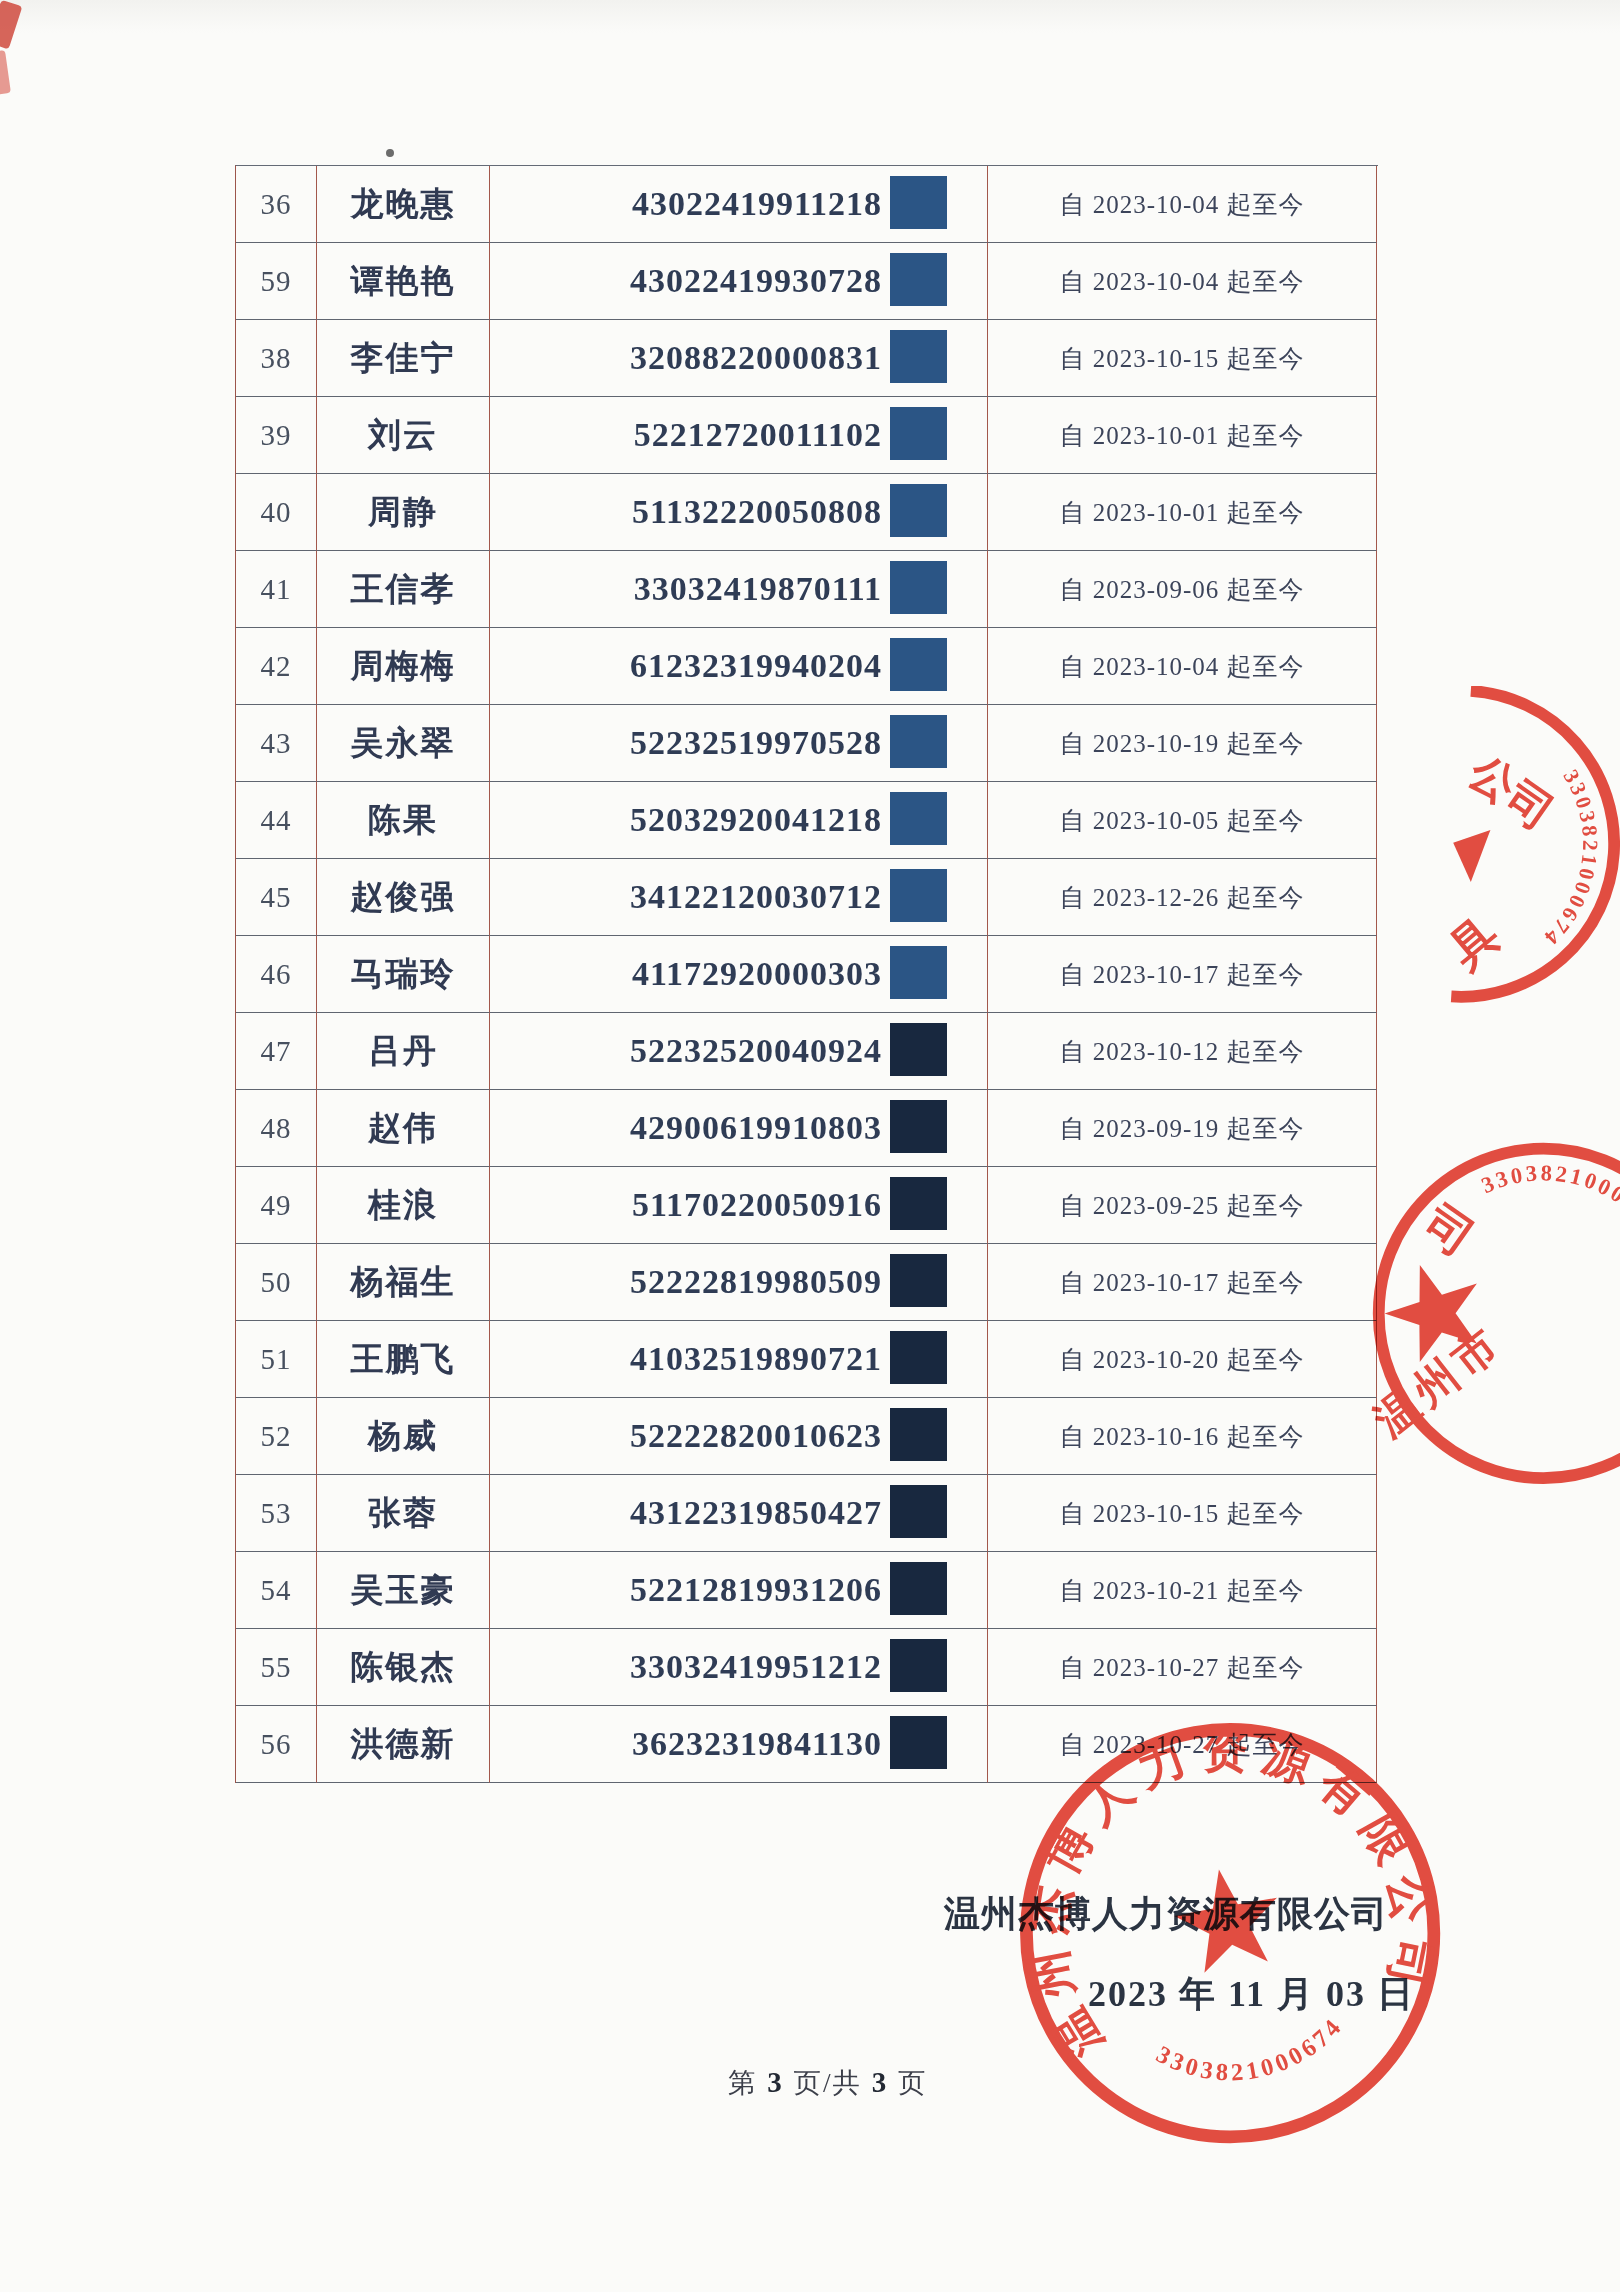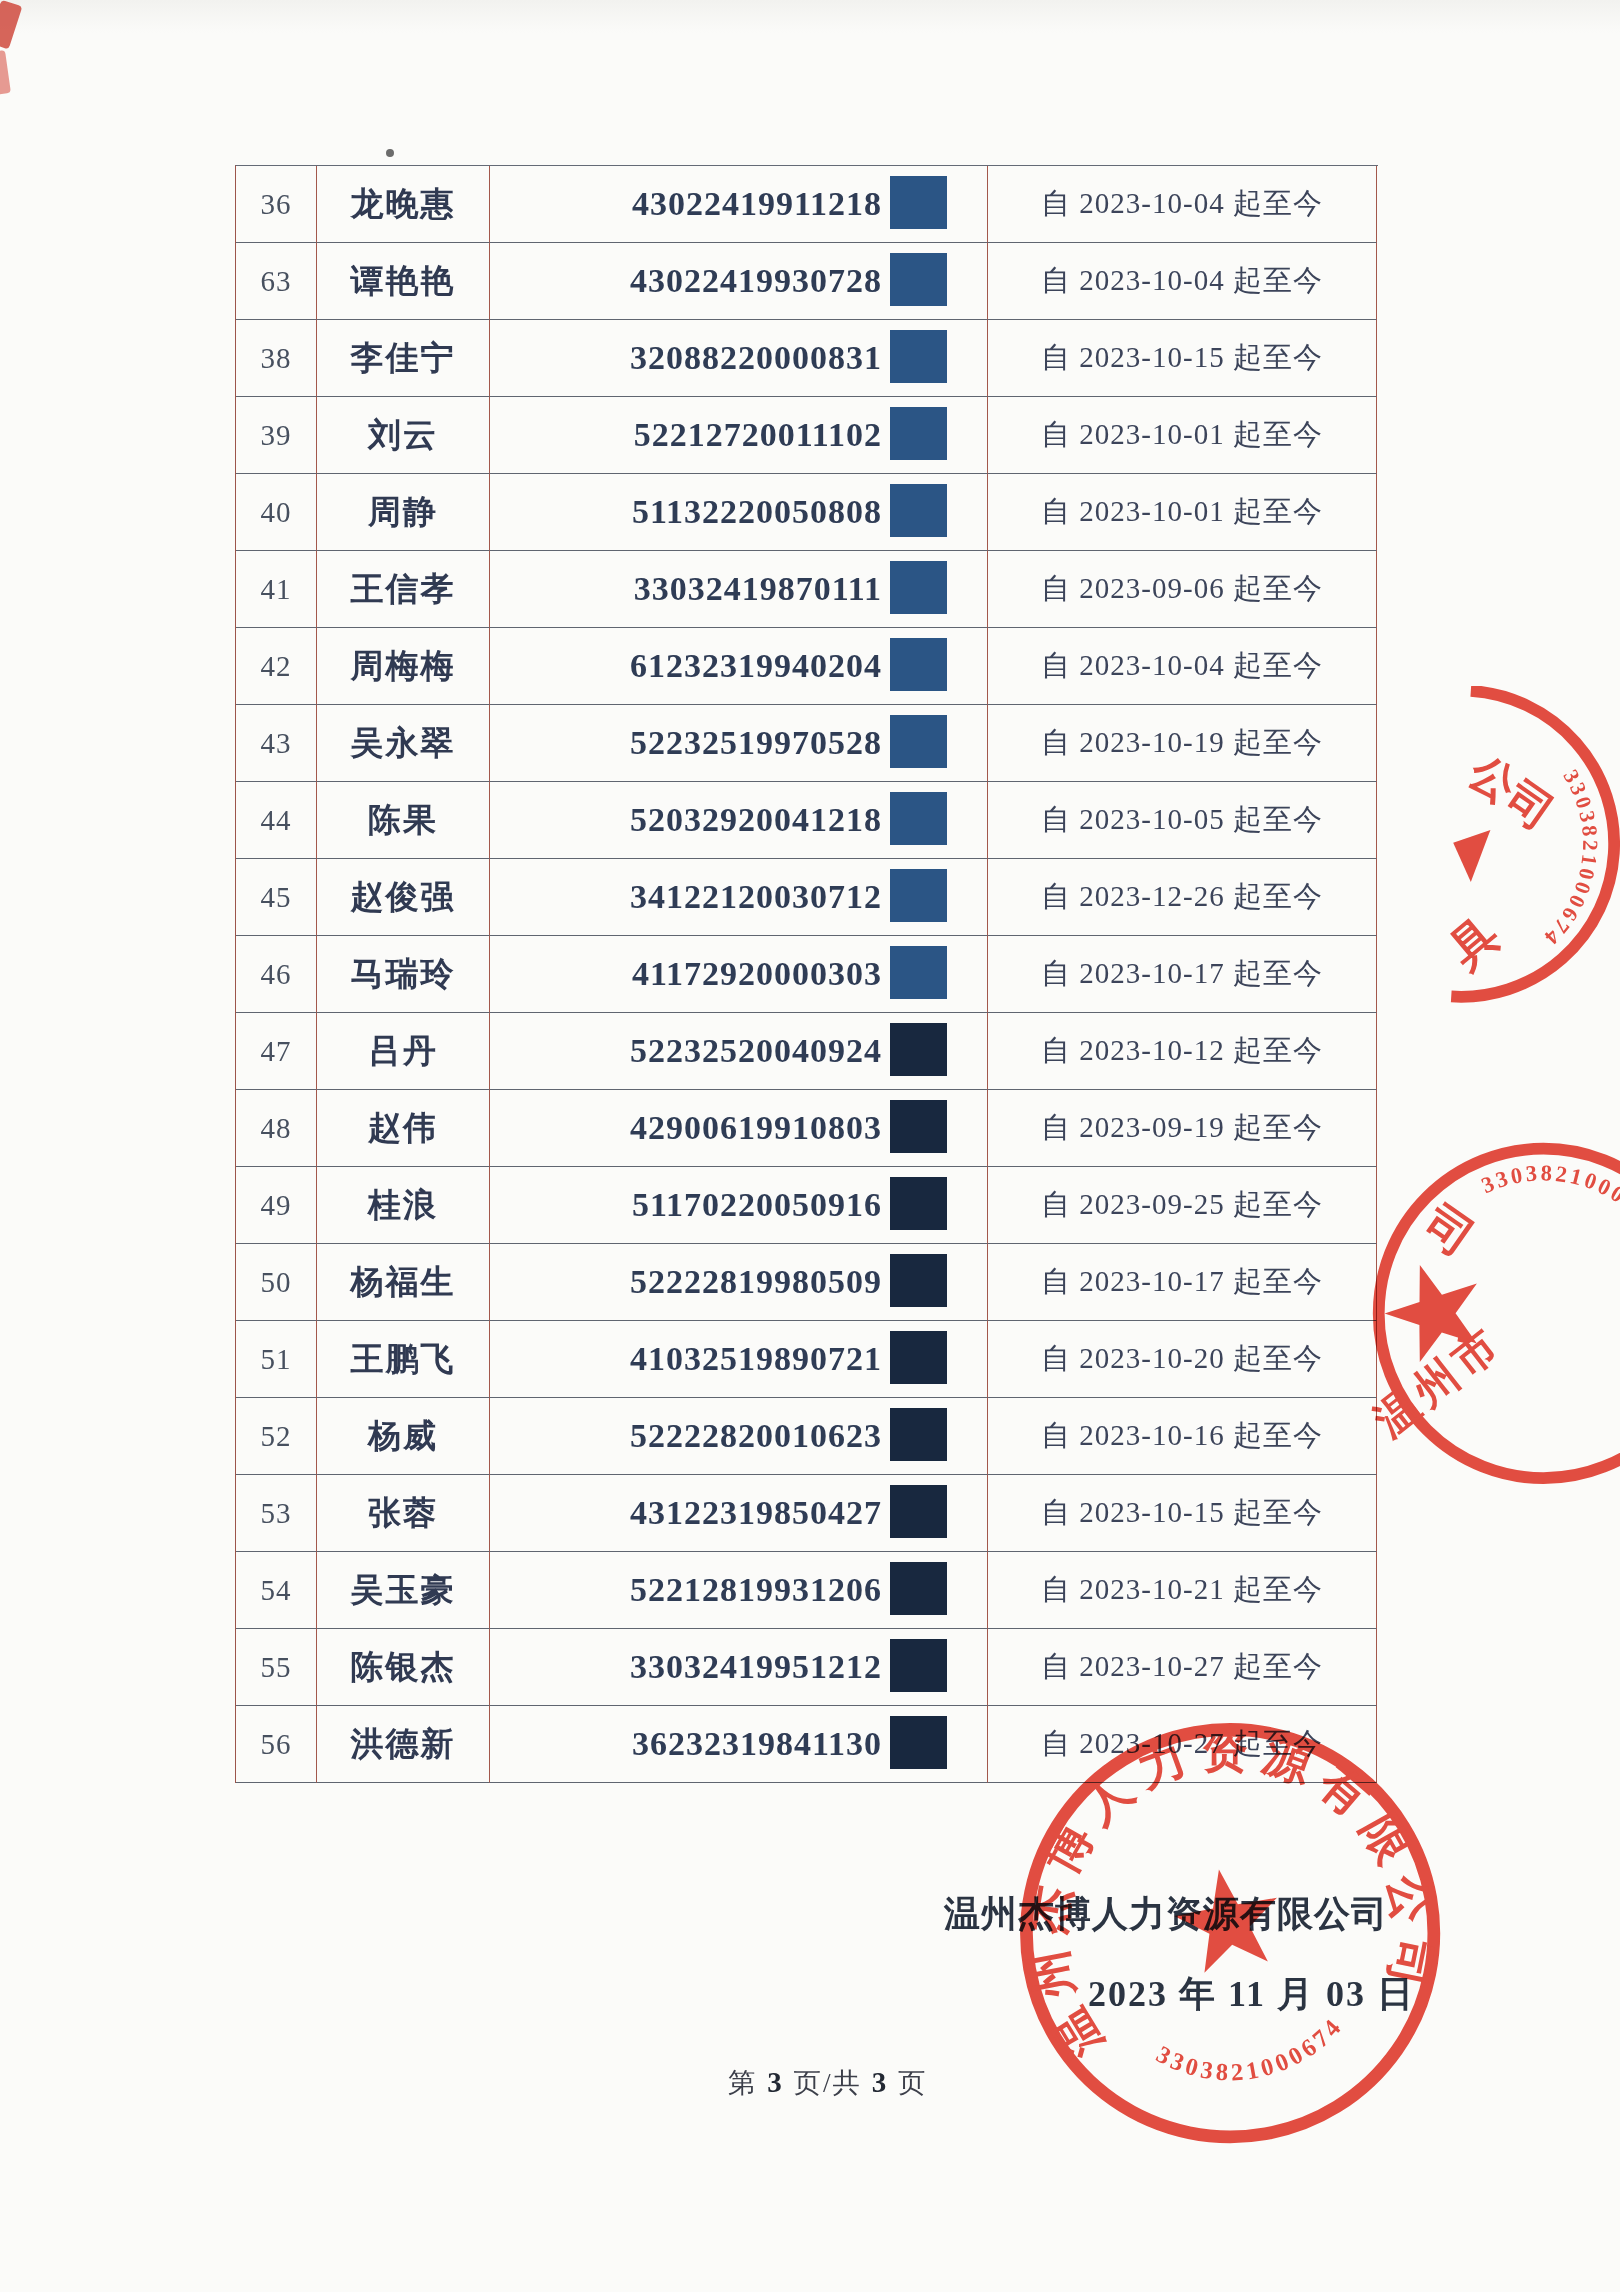--- a/index.html
+++ b/index.html
@@ -35,21 +35,21 @@
   .c-no span{font-size:29px;color:#47505f;letter-spacing:1px;}
   .c-name span{font-size:33px;font-weight:600;color:#303a52;letter-spacing:2px;}
   .c-id{justify-content:flex-end;padding-right:40px;gap:8px;}
   .c-id .idnum{font-size:34px;font-weight:700;color:#2f3c55;letter-spacing:1px;}
   .redact{
     display:inline-block;width:57px;height:53px;
     background:#2b5585;
     transform:translateY(-2px);
   }
   .c-id:nth-child(n+45) .redact{background:#18283f;}
-  .c-period span{font-size:29px;color:#3c445a;letter-spacing:1px;}
+  .c-period span{font-size:25px;color:#3c445a;letter-spacing:1px;}
   
   .company-line{
     position:absolute;left:944px;top:1890px;
     font-size:36px;color:#2b3442;letter-spacing:1px;font-weight:600;
   }
   .date-line{
     position:absolute;left:1088px;top:1970px;
     font-size:36px;color:#2b3442;letter-spacing:2px;font-weight:600;
   }
   .page-footer{
@@ -95,21 +95,21 @@
       </div>
       <div class="cell c-id">
         <span class="idnum">43022419911218</span>
         <span class="redact"></span>
       </div>
       <div class="cell c-period">
         <span>自 2023-10-04 起至今</span>
       </div>
 
       <div class="cell c-no">
-        <span>63</span>
+        <span>59</span>
       </div>
       <div class="cell c-name">
         <span>谭艳艳</span>
       </div>
       <div class="cell c-id">
         <span class="idnum">43022419930728</span>
         <span class="redact"></span>
       </div>
       <div class="cell c-period">
         <span>自 2023-10-04 起至今</span>

